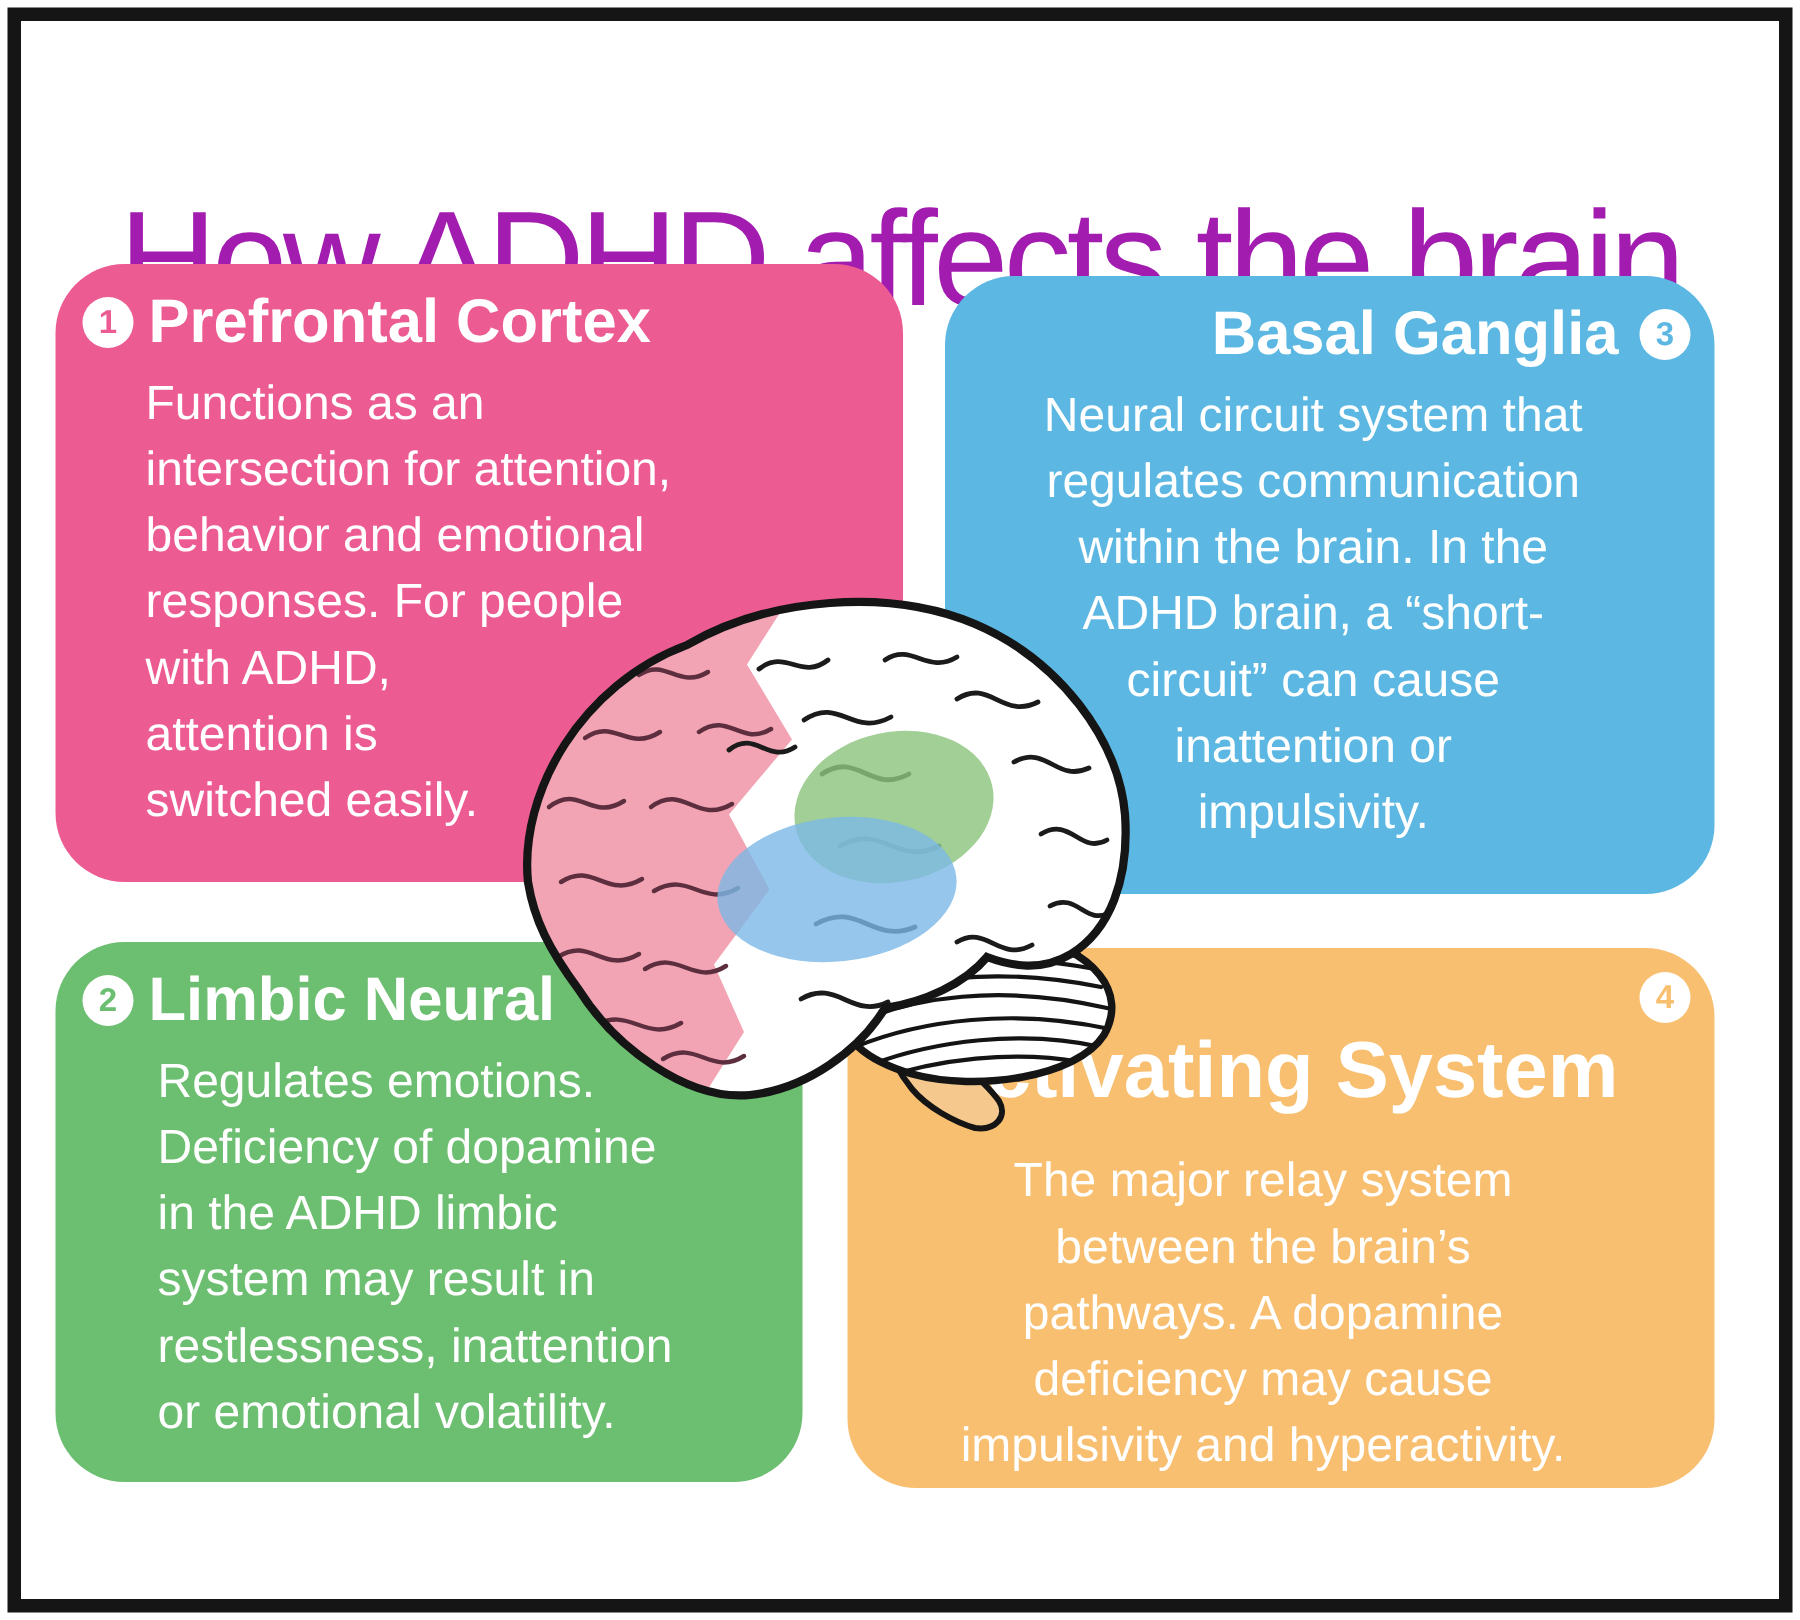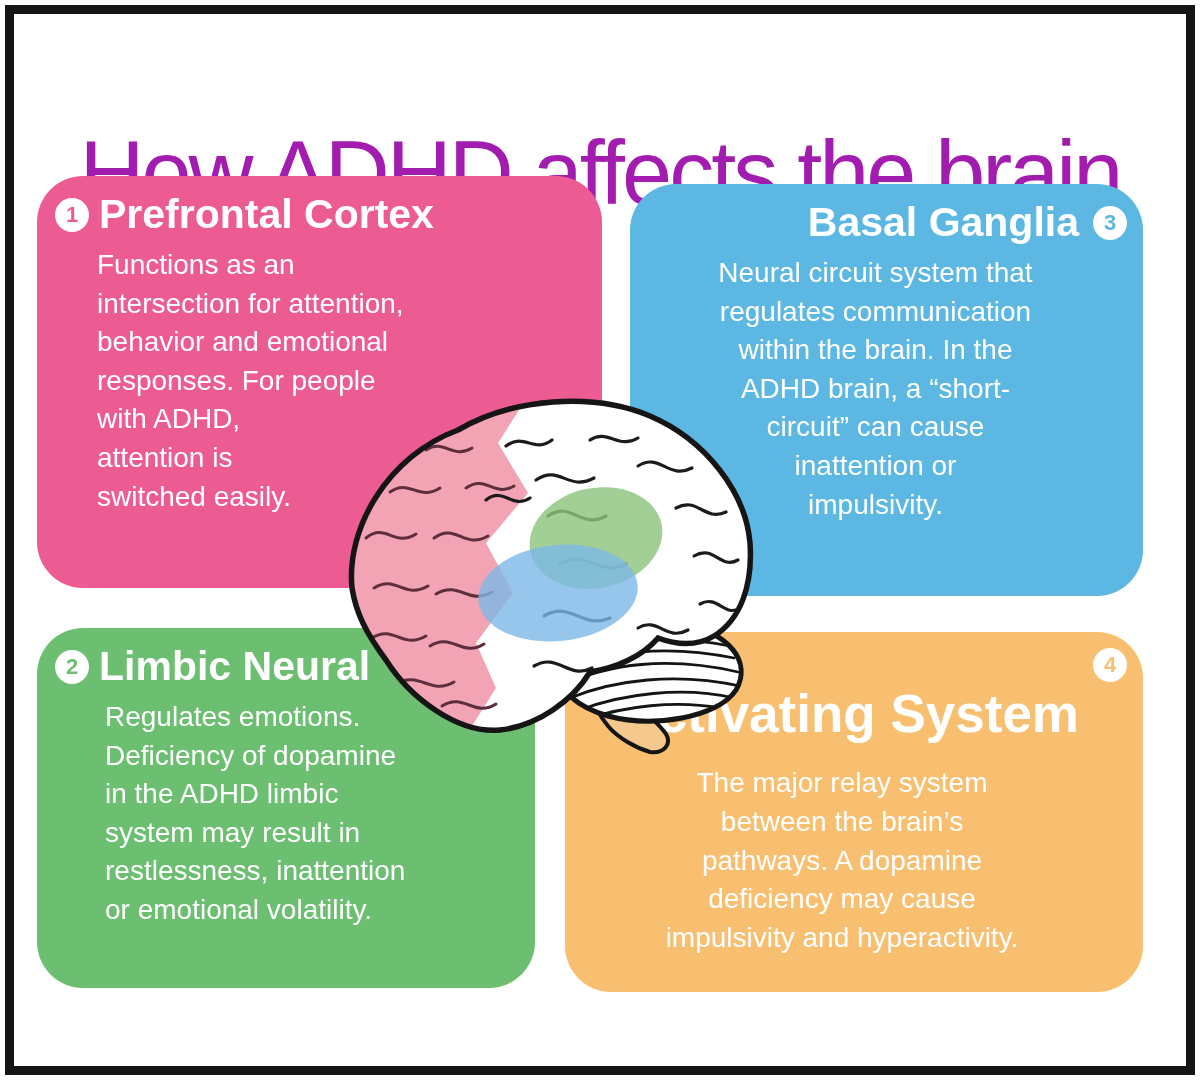--- a/index.html
+++ b/index.html
@@ -19,21 +19,21 @@
   .head-left {justify-content:flex-start;padding:16px 20px 0 18px;}
   .head-right{justify-content:flex-end;  padding:16px 16px 0 20px;gap:14px;}
   .card-title{font-size:41px;font-weight:bold;line-height:1.12;}
   .title-line2{text-align:right;padding-right:64px;font-size:53px;font-weight:bold;
                line-height:1.12;margin-top:2px;}
   .badge{width:34px;height:34px;border-radius:50%;background:#ffffff;flex:0 0 34px;
          display:flex;align-items:center;justify-content:center;
          font-size:22px;font-weight:bold;}
   .badge-pink  {color:#ec5c93;} .badge-blue{color:#5cb8e2;}
   .badge-green {color:#6cbe71;} .badge-orange{color:#f8bf70;}
-  .card-body{font-size:28px;line-height:1.38;white-space:pre-line;margin-top:8px;}
+  .card-body{font-size:32px;line-height:1.38;white-space:pre-line;margin-top:8px;}
   .body-left {text-align:left;}
   .body-right{text-align:center;}
   .card-pink   .card-body{padding:0 18px 0 60px;}
   .card-blue   .card-body{padding:0 38px 0 16px;}
   .card-green  .card-body{padding:0 14px 0 68px;}
   .card-orange .card-body{padding:0 40px 0 16px;margin-top:21px;}
   .brain{position:absolute;left:338px;top:388px;width:425px;height:368px;z-index:10;}
 </style>
 </head>
 <body>

